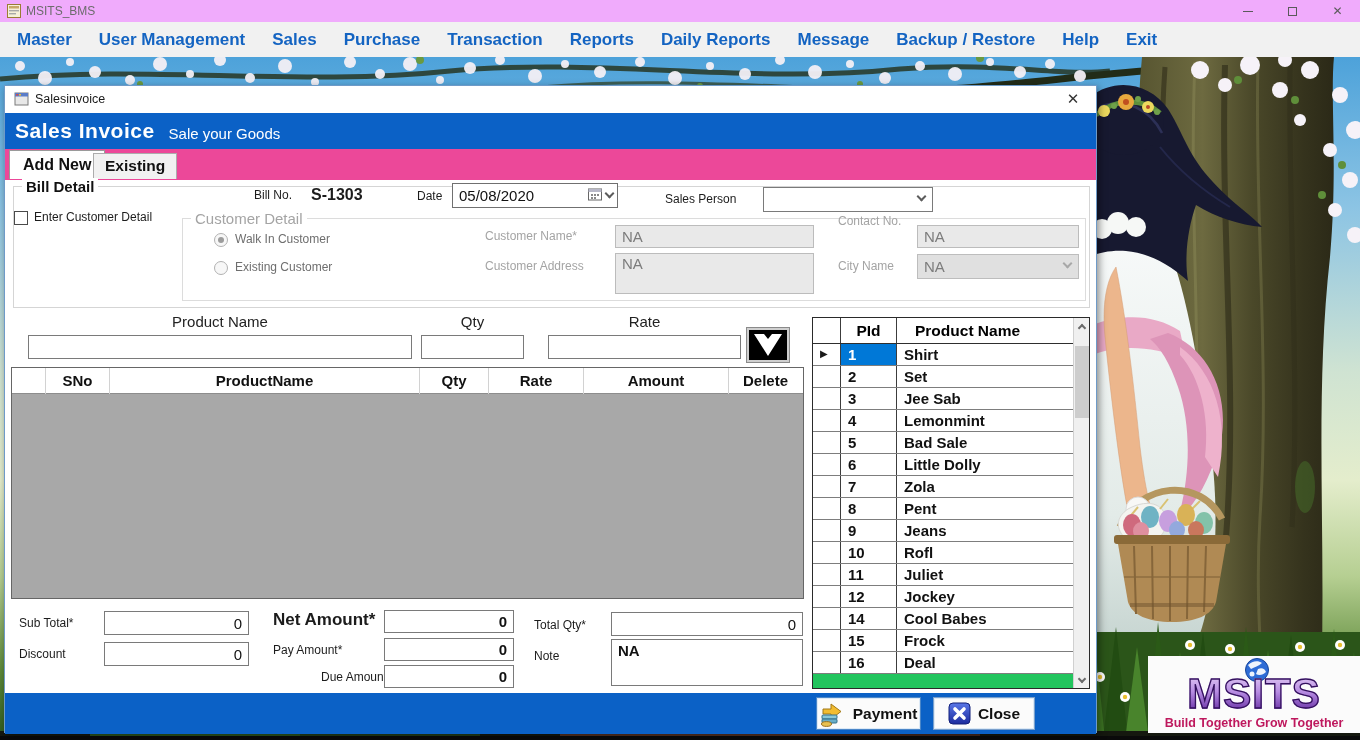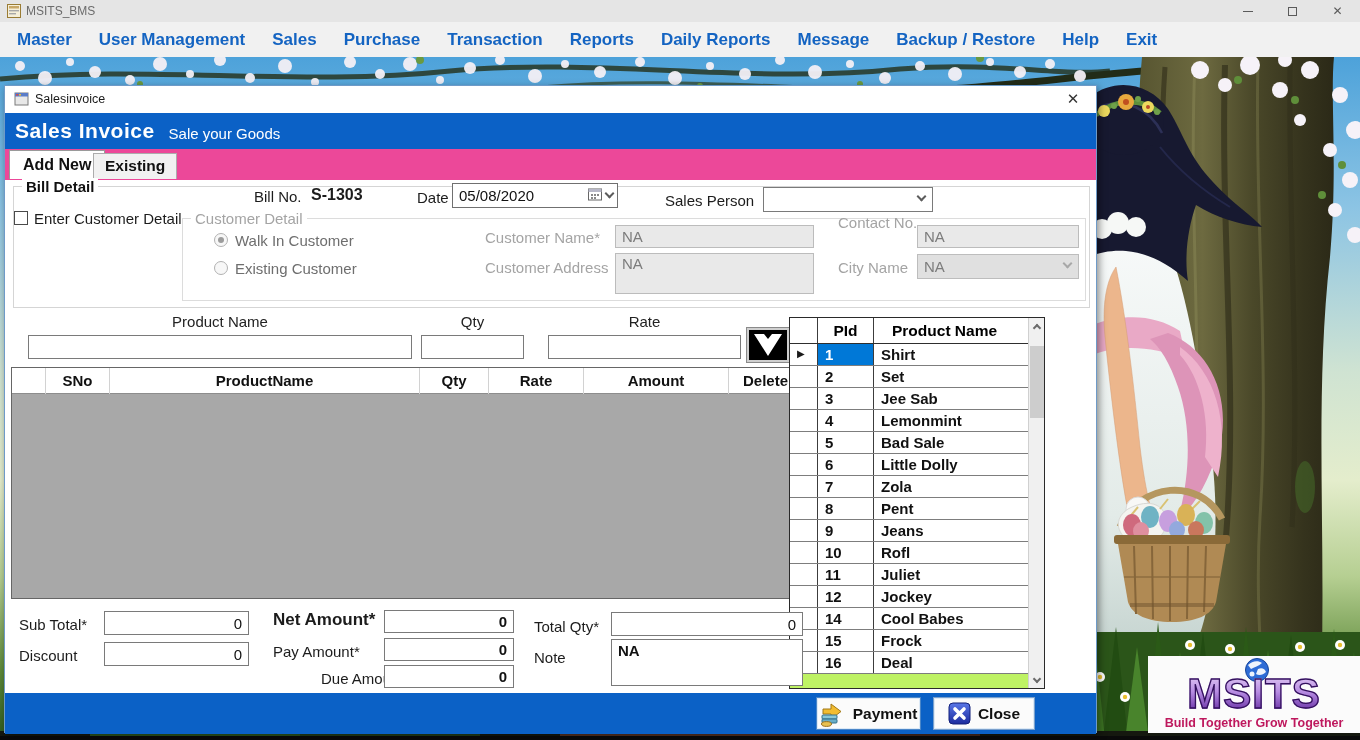--- a/index.html
+++ b/index.html
@@ -1,21 +1,21 @@
 <!DOCTYPE html>
 <html><head>
 <meta charset="utf-8">
 <style>
   * { margin:0; padding:0; box-sizing:border-box; }
   html,body { width:1360px; height:740px; overflow:hidden; background:#000; }
   body { font-family:"Liberation Sans", sans-serif; }
   .screen { position:relative; width:1360px; height:740px; background:#fff; overflow:hidden; }
 
   
-  .titlebar { position:absolute; left:0; top:0; width:1360px; height:22px; background:#e5e5e5; }
+  .titlebar { position:absolute; left:0; top:0; width:1360px; height:22px; background:#f0abfc; }
   .titlebar .app-ico { position:absolute; left:7px; top:4px; }
   .titlebar .app-title { position:absolute; left:26px; top:4px; font-size:12px; color:#6b6b6b; }
   .win-controls { position:absolute; right:0; top:0; height:22px; display:flex; }
   .wc { width:45px; height:22px; display:flex; align-items:center; justify-content:center; }
   .glyph-min { width:10px; height:1px; background:#5a5a5a; display:block; }
   .glyph-max { width:9px; height:9px; border:1px solid #5a5a5a; display:block; }
   .glyph-close-app { font-size:12px; color:#5a5a5a; line-height:1; }
 
   
   .menubar { position:absolute; left:0; top:22px; width:1360px; height:35px; background:#f1f1f1; display:flex; align-items:center; padding-left:17px; gap:27px; }
@@ -46,21 +46,21 @@
 
   .tabstrip { position:absolute; left:0; top:63px; width:100%; height:31px; background:#ec4899; }
   .tab-active { position:absolute; left:4px; top:1px; height:29px; padding:0 13px; background:#fff; border:1px solid #9a9a9a; border-bottom:none; font-weight:bold; font-size:16px; line-height:27px; color:#111; }
   .tab-inactive { position:absolute; left:88px; top:4px; height:26px; padding:0 11px; background:#f1f1f1; border:1px solid #acacac; border-bottom:none; font-weight:bold; font-size:15.5px; line-height:24px; color:#111; }
 
   .fieldset { position:absolute; border:1px solid #d5d5d5; }
   .legend { position:absolute; top:-9px; left:8px; background:#fff; padding:0 4px; font-size:15px; }
   .legend.dark { font-weight:bold; color:#111; }
   .legend.gray { color:#a4a4a4; }
 
-  .lbl { position:absolute; font-size:15px; color:#1c1c1c; white-space:nowrap; }
+  .lbl { position:absolute; font-size:12px; color:#1c1c1c; white-space:nowrap; }
   .lbl.gray { color:#a4a4a4; }
   .lbl.mid  { color:#6e6e6e; }
   .lbl.bold { font-weight:bold; }
 
   .tb { position:absolute; border:1px solid #7a7a7a; background:#fff; font-family:"Liberation Sans",sans-serif; font-size:15px; color:#111; padding:1px 6px; }
   .tb.num { text-align:right; }
   .tb.bold { font-weight:bold; }
   .tb.disabled { background:#e9e9e9; border-color:#bcbcbc; color:#7c7c7c; }
 
   .datepicker { position:absolute; left:447px; top:97px; width:166px; height:25px; border:1px solid #707070; background:#fff; }
@@ -83,21 +83,21 @@
 
   
   .items-grid { position:absolute; left:6px; top:281px; width:793px; height:232px; border:1px solid #666; background:#a8a8a8; }
   .ig-header { position:absolute; left:0; top:0; width:100%; height:26px; background:#fff; border-bottom:1px solid #8d8d8d; display:flex; }
   .ig-cell { height:26px; line-height:25px; font-size:15px; font-weight:bold; color:#111; text-align:center; border-right:1px solid #d2d2d2; }
   .ig-sel { width:34px; } .ig-sno { width:64px; } .ig-pname { width:310px; } .ig-qty { width:69px; }
   .ig-rate { width:95px; } .ig-amt { width:145px; } .ig-del { width:73px; border-right:none; }
   .ig-body { position:absolute; top:26px; left:0; right:0; bottom:0; background:#a8a8a8; }
 
   
-  .plist { position:absolute; left:784px; top:231px; width:256px; height:372px; border:1px solid #2a2a2a; background:#bef264; overflow:hidden; }
+  .plist { position:absolute; left:807px; top:231px; width:278px; height:372px; border:1px solid #2a2a2a; background:#22c55e; overflow:hidden; }
   .pl-header { position:absolute; left:0; top:0; width:264px; height:26px; background:#fff; border-bottom:1px solid #2e2e2e; display:flex; }
   .pl-hsel { width:28px; border-right:1px solid #3c3c3c; }
   .pl-hid { width:56px; border-right:1px solid #3c3c3c; font-size:15.5px; font-weight:bold; text-align:center; line-height:25px; }
   .pl-hname { flex:1; font-size:15.5px; font-weight:bold; padding-left:18px; line-height:25px; }
   .pl-body { position:absolute; left:0; top:26px; width:264px; bottom:0; overflow:hidden; }
   .pl-row { display:flex; height:22px; border-bottom:1px solid #7d7d7d; background:#fff; }
   .pl-sel { width:28px; border-right:1px solid #3c3c3c; position:relative; }
   .pl-row.selected .pl-sel::before { content:"▶"; position:absolute; left:7px; top:4px; font-size:10px; color:#1a1a1a; }
   .pl-id { width:56px; border-right:1px solid #3c3c3c; font-size:15px; font-weight:bold; color:#111; padding-left:7px; line-height:21px; }
   .pl-row.selected .pl-id { background:#0078d7; color:#fff; }

